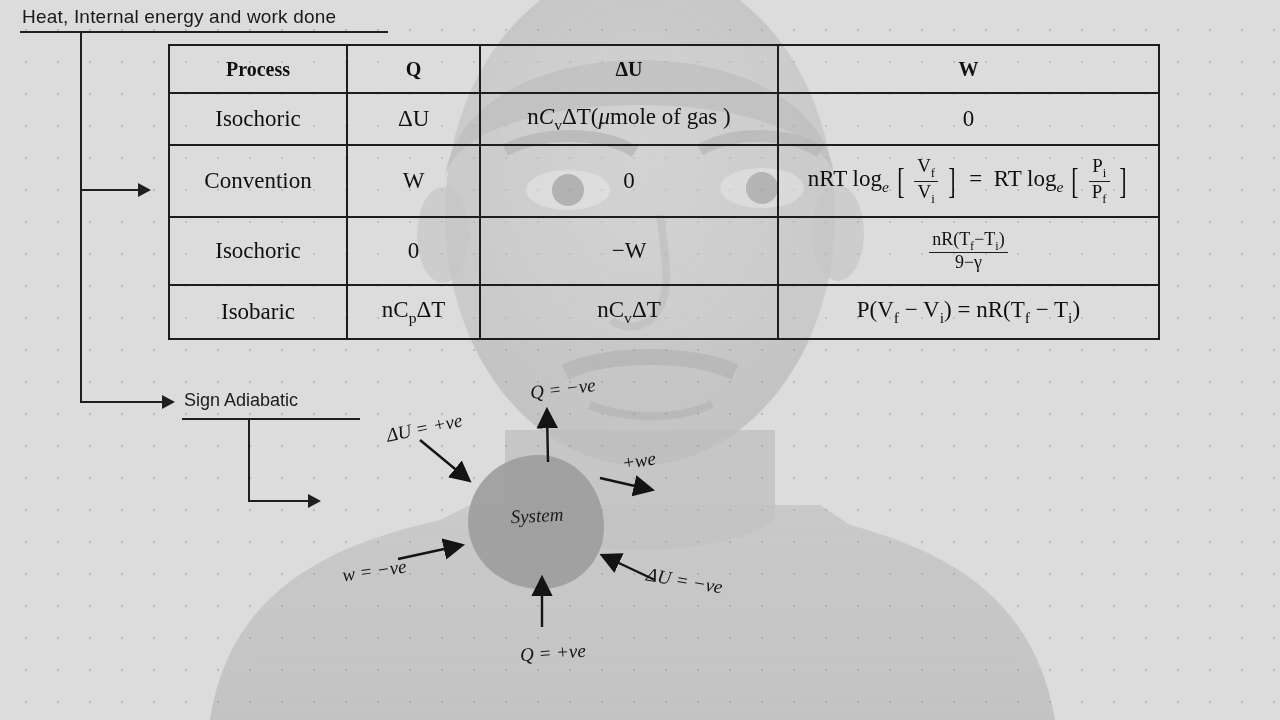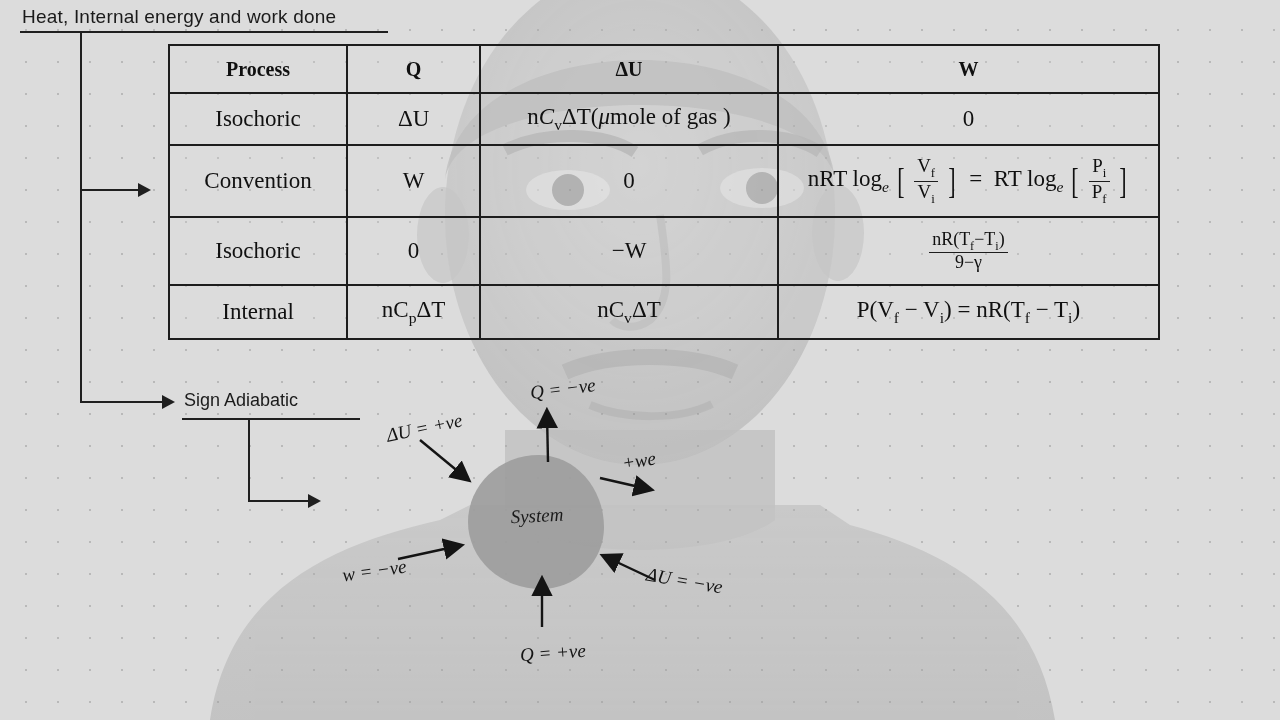--- a/index.html
+++ b/index.html
@@ -284,21 +284,21 @@
         <td class="bold">−W</td>
         <td>
           <span class="frac" style="font-size:0.78em;">
             <span class="num">nR(T<sub>f</sub>−T<sub>i</sub>)</span>
             <span class="den">9−γ</span>
           </span>
         </td>
       </tr>
 
       <tr class="r-isobaric">
-        <td>Internal</td>
+        <td>Isobaric</td>
         <td>n<span class="bold">C<sub>p</sub></span>ΔT</td>
         <td>n<span class="bold">C<sub>v</sub></span>ΔT</td>
         <td class="bold">
           P(V<sub>f</sub> − V<sub>i</sub>) = nR(T<sub>f</sub> − T<sub>i</sub>)
         </td>
       </tr>
     </tbody>
       </table>
   </div>
 

